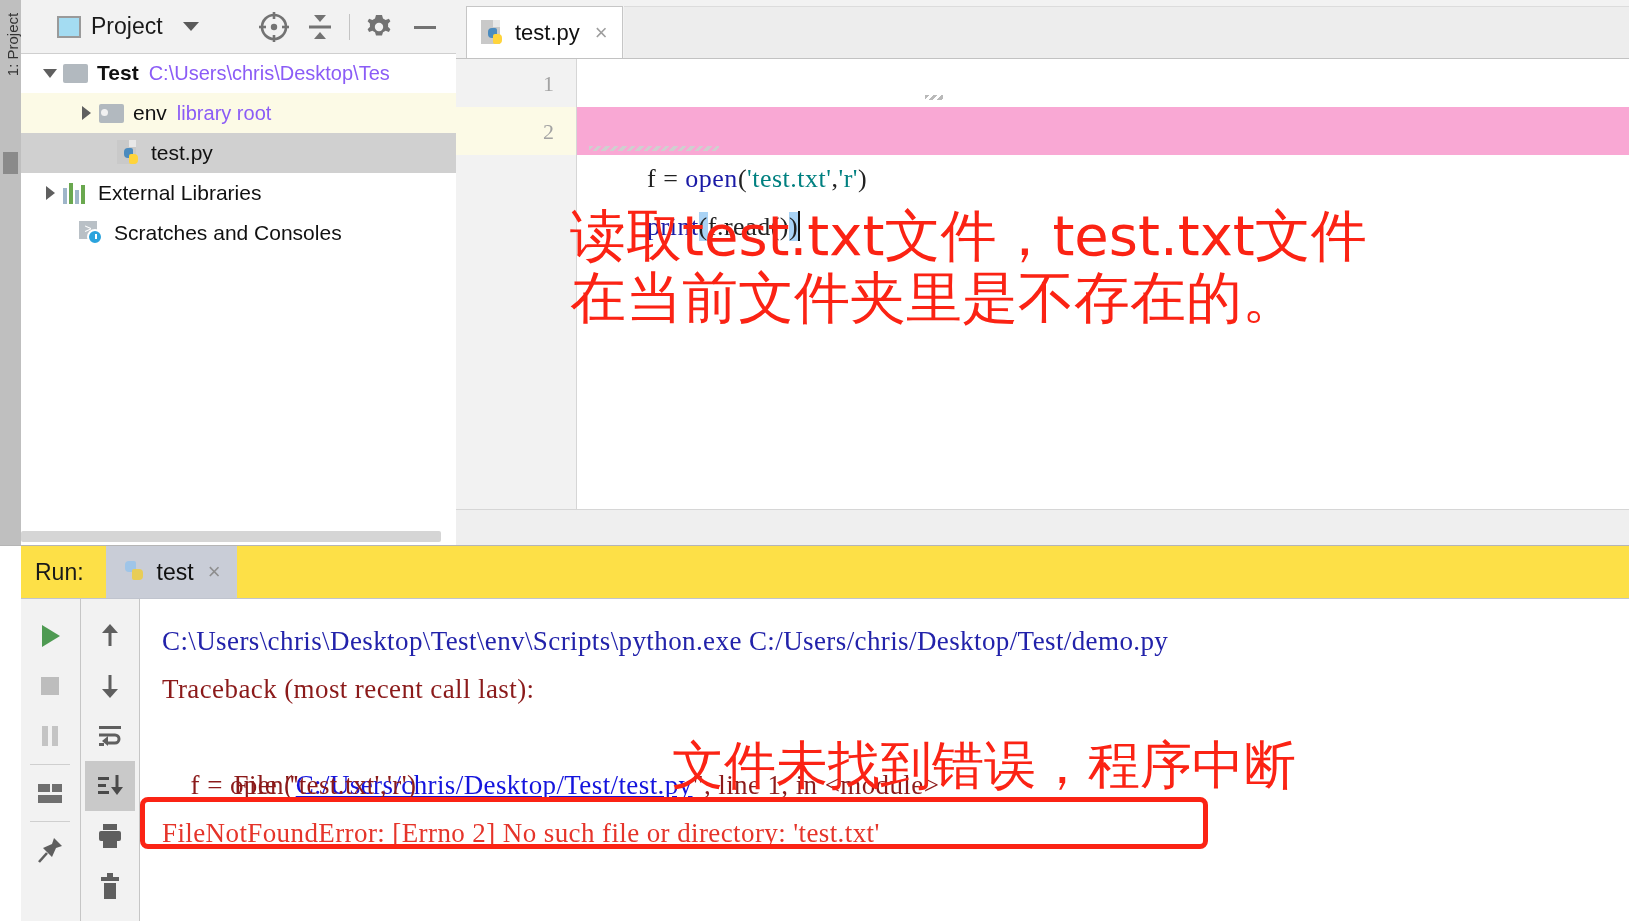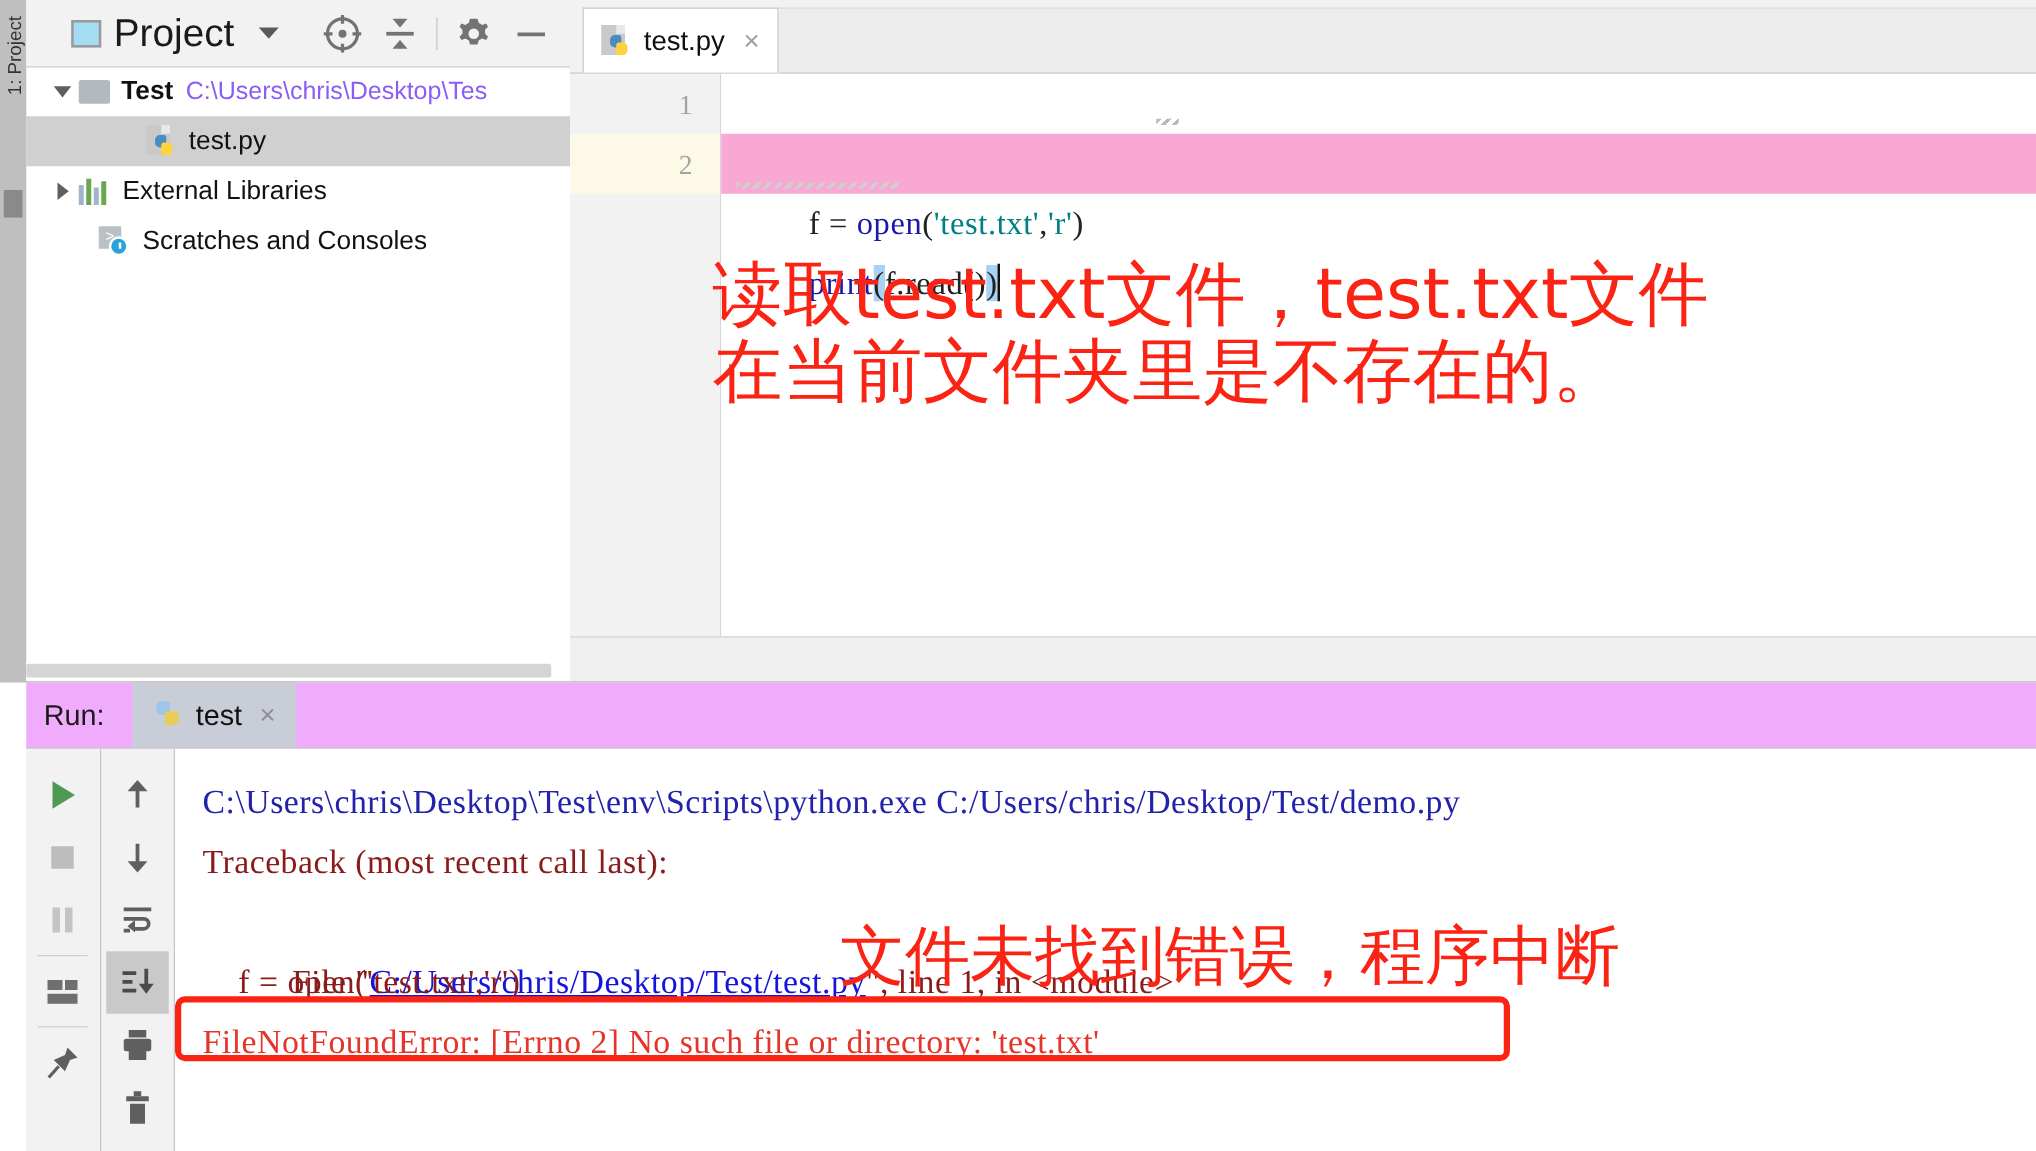--- a/index.html
+++ b/index.html
@@ -38,21 +38,21 @@
     background:#f2f2f2;border-bottom:1px solid #cfcfcf;
     display:flex;align-items:center;
   }
   .proj-title{
     display:flex;align-items:center;gap:10px;margin-left:36px;
   }
   .proj-badge{
     width:24px;height:22px;border:2px solid #9a9a9a;background:#a4dcf2;
     box-sizing:border-box;
   }
-  .proj-label{font-size:31px;color:#1a1a1a;}
+  .proj-label{font-size:23px;color:#1a1a1a;}
   .caret-down{
     width:0;height:0;border-left:8px solid transparent;border-right:8px solid transparent;
     border-top:9px solid #5a5a5a;margin-left:10px;
   }
   .tb-icons{margin-left:auto;display:flex;align-items:center;gap:0px;padding-right:8px;}
   .tb-btn{width:46px;height:40px;display:flex;align-items:center;justify-content:center;}
   .tb-sep{width:1px;height:26px;background:#c4c4c4;margin:0 6px;}
 
   
   .tree{position:absolute;left:0;top:53px;width:435px;}
@@ -189,21 +189,21 @@
     font-family:"DejaVu Sans","Liberation Sans",sans-serif;
     white-space:pre-line;
   }
 
   
   .runpanel{
     position:absolute;left:0;top:545px;width:1629px;height:376px;background:#ffffff;
     border-top:1px solid #b5b5b5;
   }
   .run-header{
-    position:absolute;left:21px;top:0;width:1608px;height:52px;background:#f0abfc;
+    position:absolute;left:21px;top:0;width:1608px;height:52px;background:#fde047;
     border-bottom:1px solid #c0c4ce;display:flex;align-items:center;
   }
   .run-label{font-size:23px;color:#1a1a1a;margin-left:14px;}
   .run-tab{
     margin-left:22px;height:52px;background:#c9cdd7;display:flex;align-items:center;
     gap:10px;padding:0 16px;box-sizing:border-box;
   }
   .run-tab-name{font-size:23px;color:#111;}
   .run-tab-close{font-size:22px;color:#8e8e8e;margin-left:4px;}
 
@@ -299,20 +299,28 @@
       <div class="row" style="padding-left:16px;">
         <div class="arrowbox">
             <div class="arrow open"></div>
           </div>
         <div class="folder plain"></div>
         <div class="node-name bold">Test</div>
         <div class="node-sub">C:\Users\chris\Desktop\Tes</div>
       </div>
 
 
+      <div class="row hl" style="padding-left:52px;">
+        <div class="arrowbox">
+            <div class="arrow"></div>
+          </div>
+        <div class="folder"></div>
+        <div class="node-name">env</div>
+        <div class="node-sub">library root</div>
+      </div>
 
       <div class="row sel" style="padding-left:96px;">
         <div class="pyicon">
           <div class="sheet"></div>
             <div class="fold"></div>
             <div class="pyb"></div>
             <div class="pyy"></div>
         </div>
         <div class="node-name">test.py</div>
       </div>

